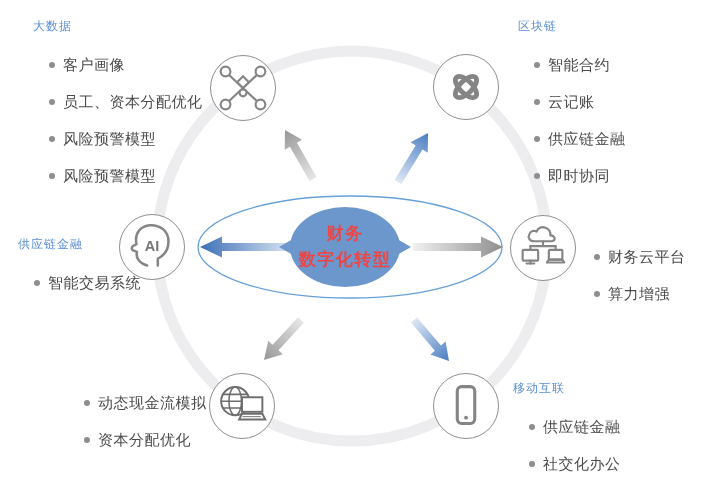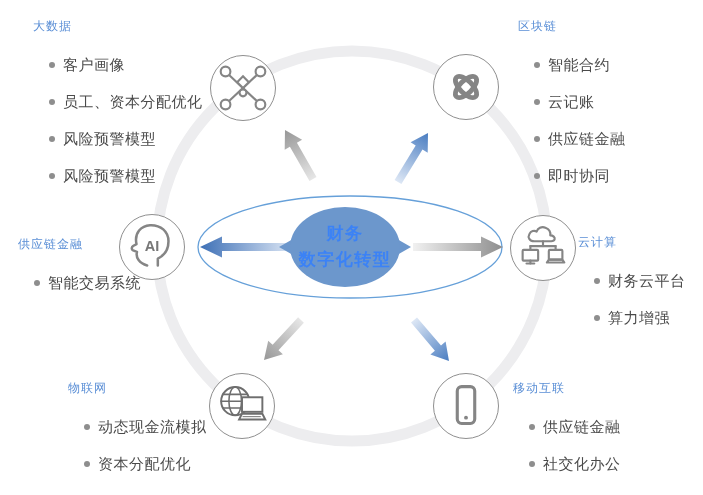--- a/index.html
+++ b/index.html
@@ -30,21 +30,21 @@
     white-space:nowrap;letter-spacing:0.5px;
   }
   .node-list li::before{
     content:"";position:absolute;left:0;top:8px;width:6px;height:6px;border-radius:50%;
     background:var(--bullet-gray,#8e8e8e);
   }
 
   
   .center-label{
     position:absolute;left:275px;top:221px;width:140px;z-index:3;
-    text-align:center;color:#3b82f6;font-weight:bold;font-size:17px;line-height:26px;
+    text-align:center;color:#ef4444;font-weight:bold;font-size:17px;line-height:26px;
     letter-spacing:1.5px;
   }
   .center-blob{fill:var(--center-blue,#6c97cc);}
   .outer-ellipse{fill:#ffffff;stroke:var(--ellipse-stroke,#66a0d9);stroke-width:1.3;}
   .ring{fill:none;stroke:var(--ring-gray,#ededef);stroke-width:11;}
   .glyph{stroke:var(--icon-gray,#858585);fill:none;stroke-width:2.2;stroke-linecap:round;stroke-linejoin:round;}
   .glyph-fill{fill:#ffffff;stroke:var(--icon-gray,#858585);stroke-width:2.2;}
   .glyph-dark{stroke:#6e6e6e;}
   .ai-text{font-family:"Liberation Sans","DejaVu Sans",sans-serif;font-weight:bold;font-size:15px;fill:#777;}
 </style>
@@ -185,29 +185,27 @@
   </div>
 
   <div class="node-text" style="left:18px;top:232px">
     <h2 class="node-title">供应链金融</h2>
     <ul class="node-list">
       <li>智能交易系统</li>
     </ul>
   </div>
 
   <div class="node-text" style="left:578px;top:230px">
-    <h2 class="node-title">云计算</h2>
     <ul class="node-list">
       <li>财务云平台</li>
       <li>算力增强</li>
     </ul>
   </div>
 
   <div class="node-text" style="left:68px;top:376px">
-    <h2 class="node-title">物联网</h2>
     <ul class="node-list">
       <li>动态现金流模拟</li>
       <li>资本分配优化</li>
     </ul>
   </div>
 
   <div class="node-text" style="left:513px;top:376px">
     <h2 class="node-title">移动互联</h2>
     <ul class="node-list">
       <li>供应链金融</li>

